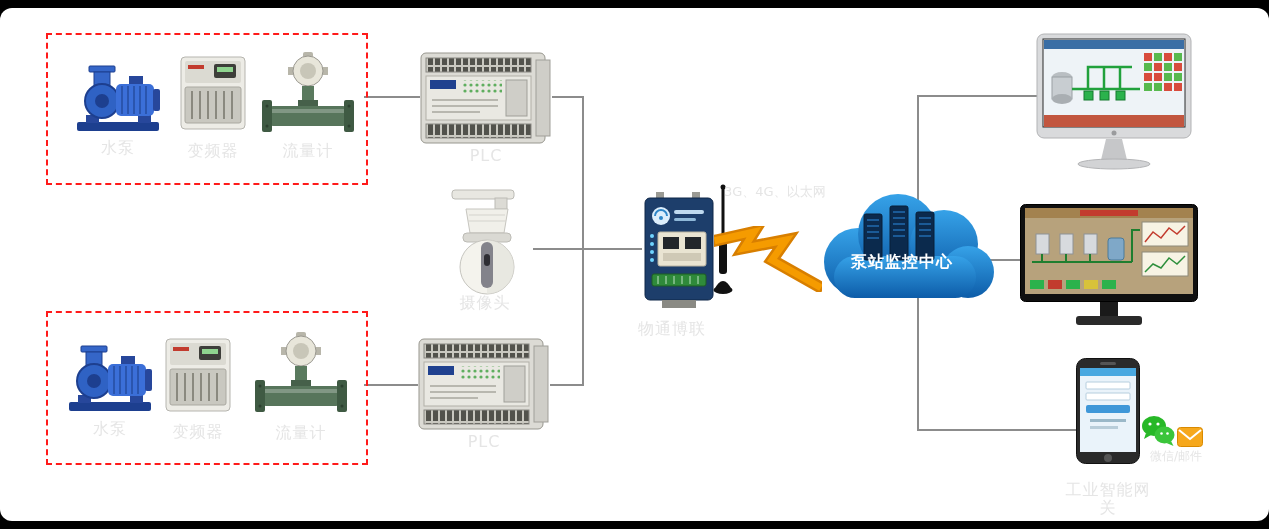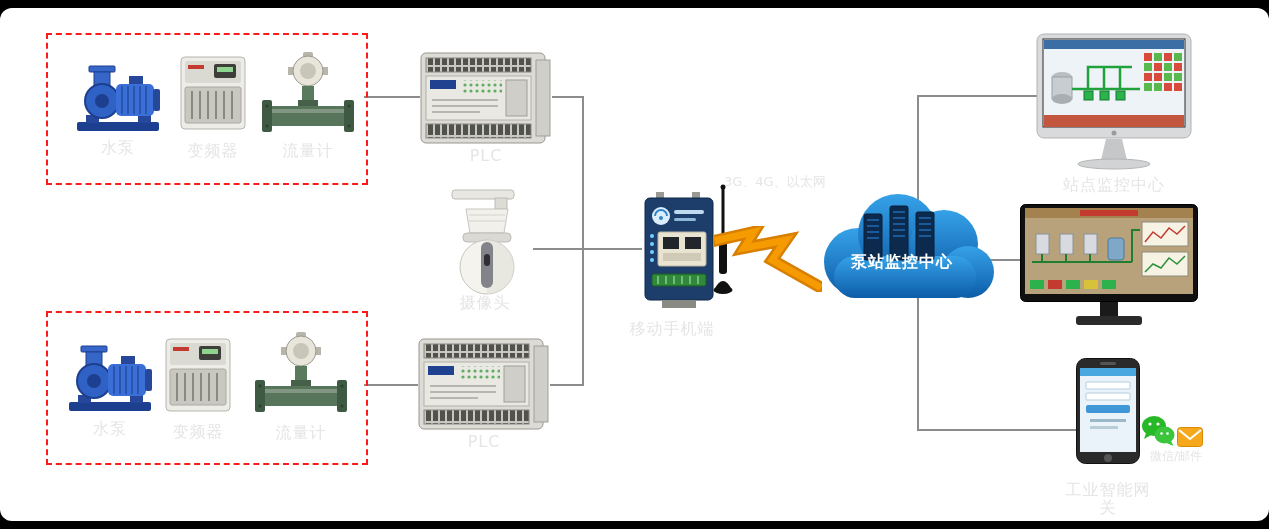--- a/index.html
+++ b/index.html
@@ -363,20 +363,19 @@
   <div class="label" style="left:420px;top:147px;width:132px">PLC</div>
 
   <div class="label" style="left:66px;top:420px;width:88px">水泵</div>
   <div class="label" style="left:153px;top:423px;width:90px">变频器</div>
   <div class="label" style="left:255px;top:424px;width:92px">流量计</div>
   <div class="label" style="left:418px;top:433px;width:132px">PLC</div>
 
   <div class="label" style="left:438px;top:294px;width:94px">摄像头</div>
 
   <div class="label" style="left:576px;top:320px;width:192px">
-    <div>移动手机端</div>
-  </div>
-  <div class="label small" style="left:724px;top:175px;width:140px;text-align:left;white-space:nowrap;font-size:13px">3G、4G、以太网</div>
-
-  <div class="label" style="left:1036px;top:176px;width:156px">站点监控中心</div>
+    <div>物通博联</div>
+  </div>
+  <div class="label small" style="left:724px;top:185px;width:140px;text-align:left;white-space:nowrap;font-size:13px">3G、4G、以太网</div>
+
   <div class="label" style="left:1058px;top:481px;width:100px">工业智能网关</div>
   <div class="label small" style="left:1138px;top:450px;width:76px">微信/邮件</div>
 </div>
 
 </body></html>

